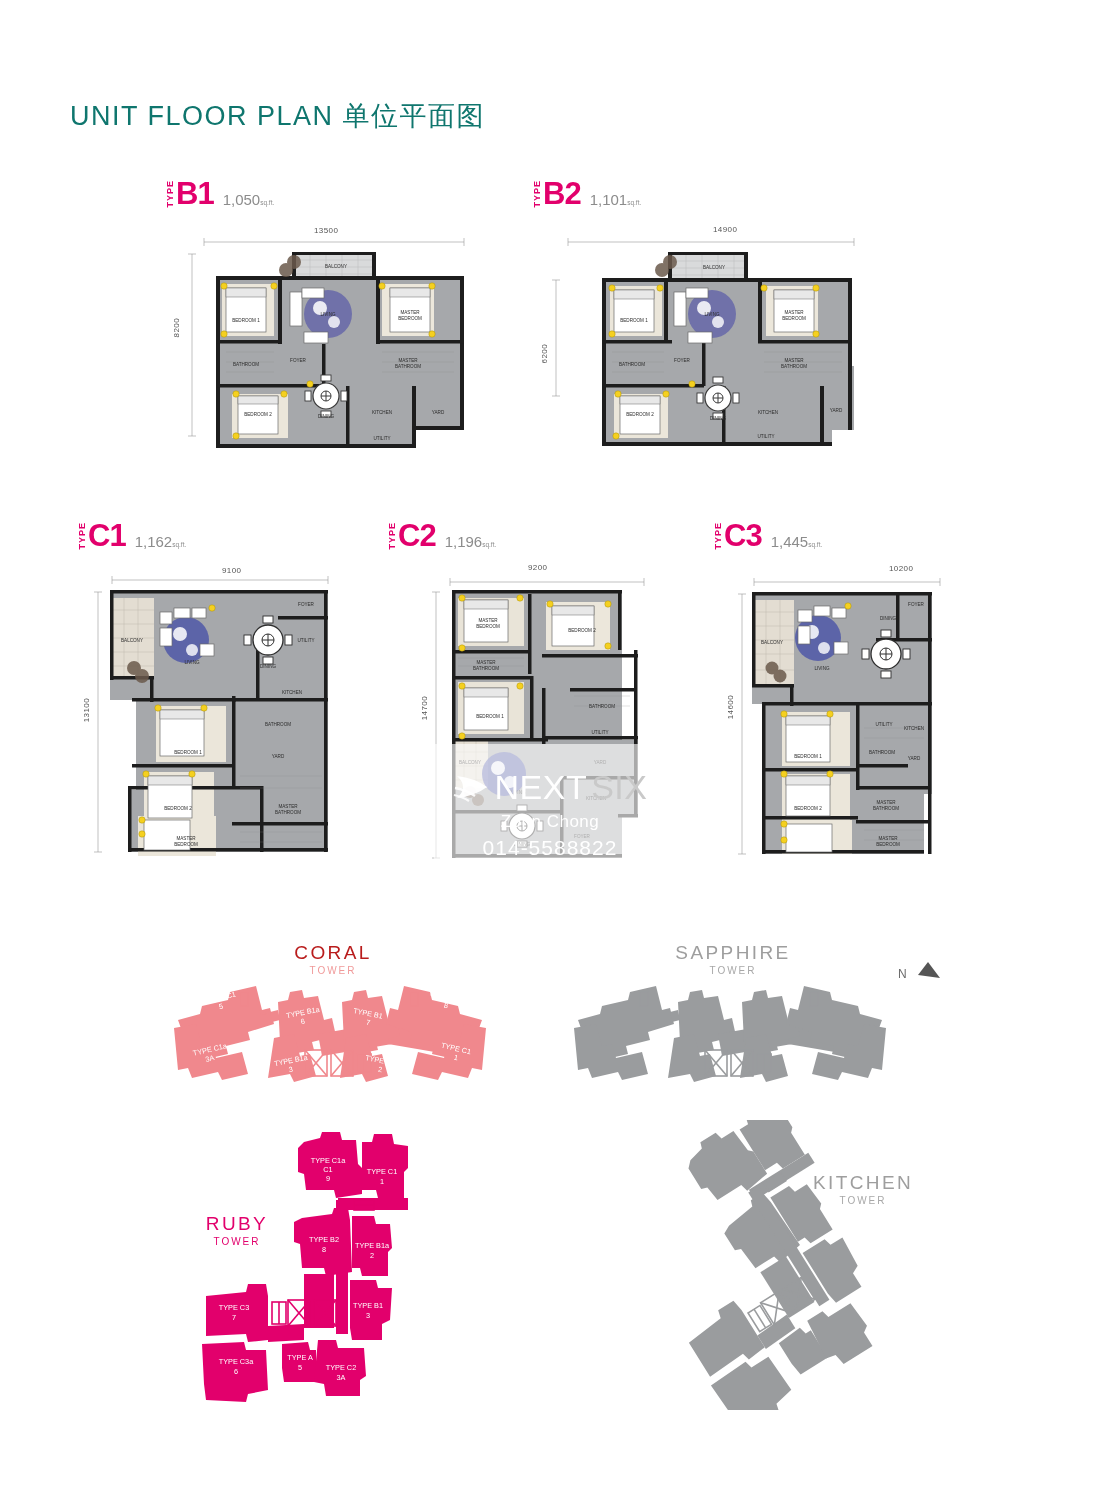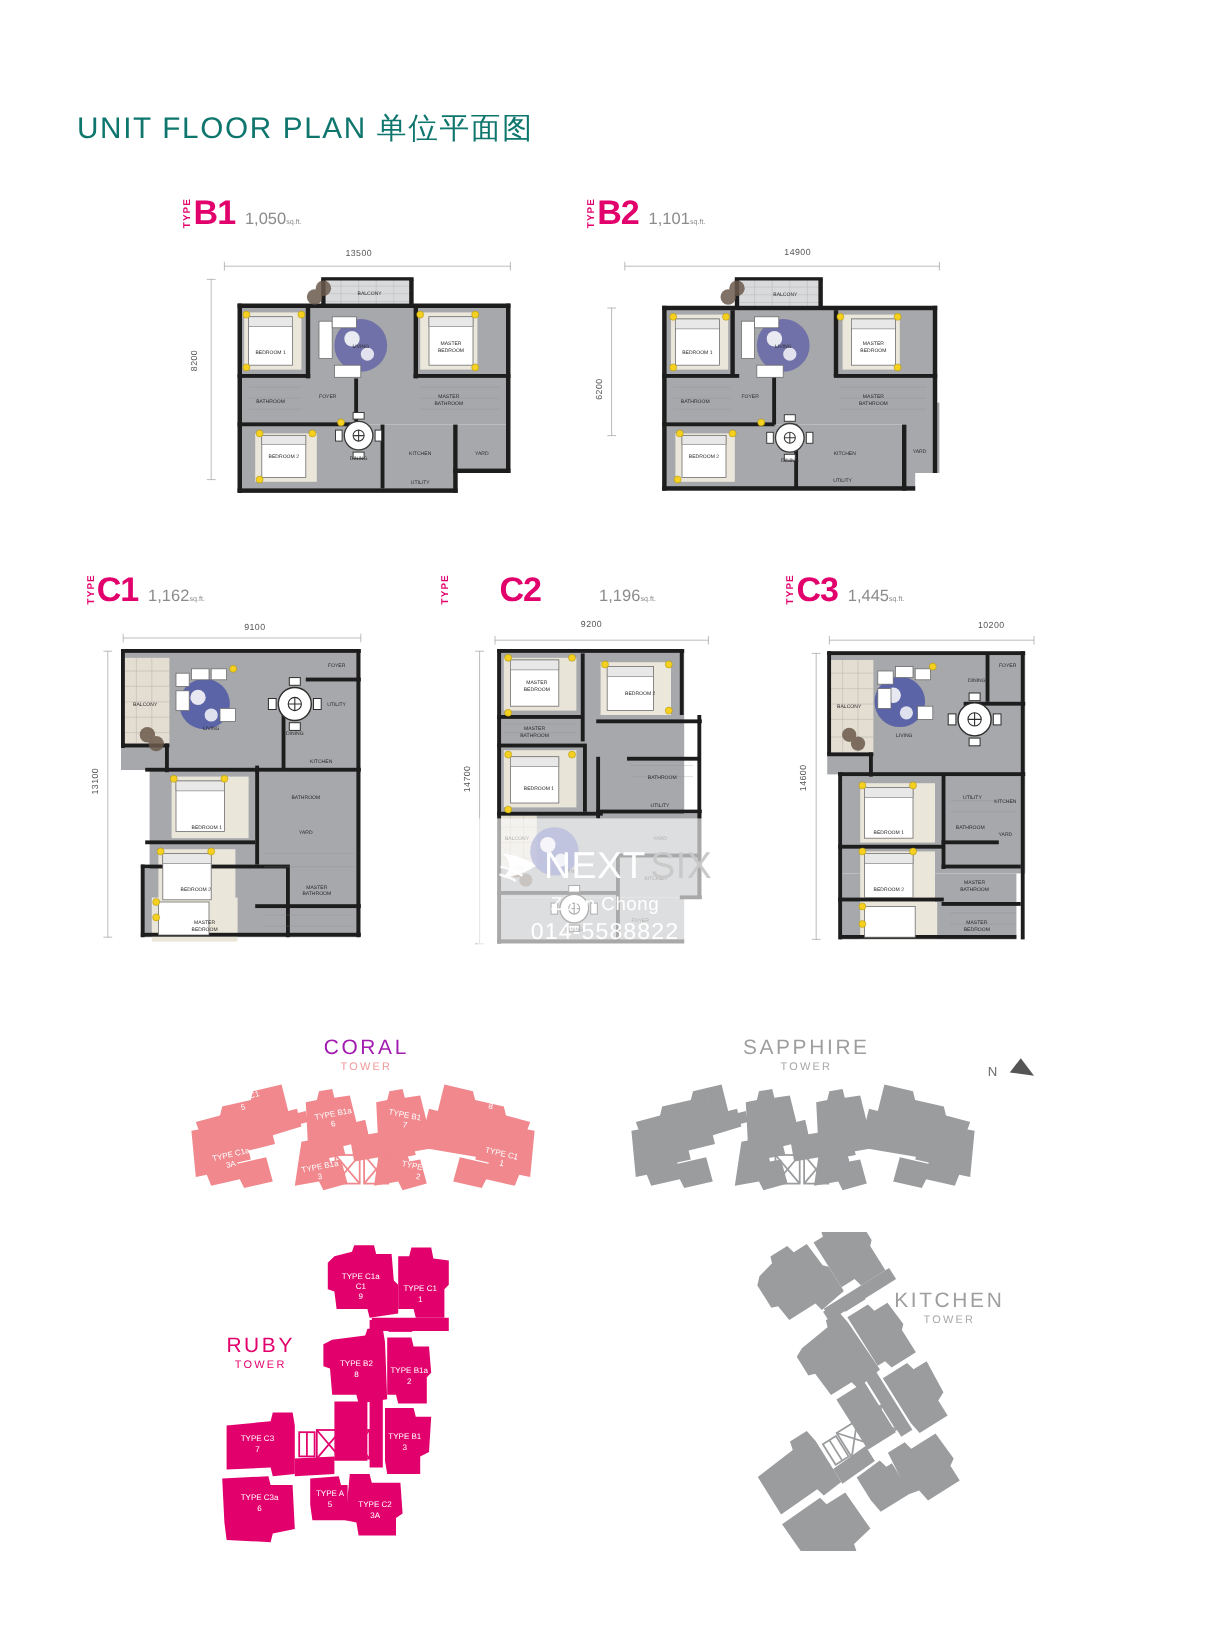--- a/index.html
+++ b/index.html
@@ -53,21 +53,21 @@
   }
 
   
   .tower-title { position:absolute; text-align:center; }
   .tower-title .tname {
     font-size:19px; letter-spacing:2.4px; font-weight:400; line-height:1.15;
   }
   .tower-title .tsub {
     font-size:10px; letter-spacing:2px; font-weight:400; margin-top:1px;
   }
-  .tower-coral   .tname { color:#a21caf; }
+  .tower-coral   .tname { color:#b91c1c; }
   .tower-coral   .tsub  { color:#f09a9a; }
   .tower-sapph   .tname { color:#9e9e9e; }
   .tower-sapph   .tsub  { color:#a8a8a8; }
   .tower-ruby    .tname { color:#e2006c; }
   .tower-ruby    .tsub  { color:#e2006c; }
   .tower-diamond .tname { color:#9e9e9e; }
   .tower-diamond .tsub  { color:#a8a8a8; }
 
   .keyplan { position:absolute; }
   .keyplan svg { display:block; }
@@ -488,21 +488,21 @@
     <text x="86" y="234">BEDROOM 2</text>
     <text x="186" y="182">YARD</text>
     <text x="94" y="264">MASTER</text>
         <text x="94" y="270">BEDROOM</text>
     <text x="196" y="232">MASTER</text>
         <text x="196" y="238">BATHROOM</text>
   </g>
 </svg>
 </div>
 
-<div class="unit-head" style="left:400px; top:520px;gap:44px;">
+<div class="unit-head" style="left:388px; top:520px;">
   <div class="type-word">TYPE</div>
   <div class="type-code">C2</div>
   <div class="type-area"><span>1,196</span><sub>sq.ft.</sub></div>
 </div>
 <div class="dim-h" style="left:528px; top:563px;">9200</div>
 <div class="dim-v" style="left:420px; top:696px;">14700</div>
 <div class="plan" style="left:430px; top:578px;">
 <svg width="230" height="292" viewBox="0 0 230 292">
   <g stroke="#999" stroke-width="0.6" fill="none">
     <line x1="20" y1="4" x2="214" y2="4"></line>

